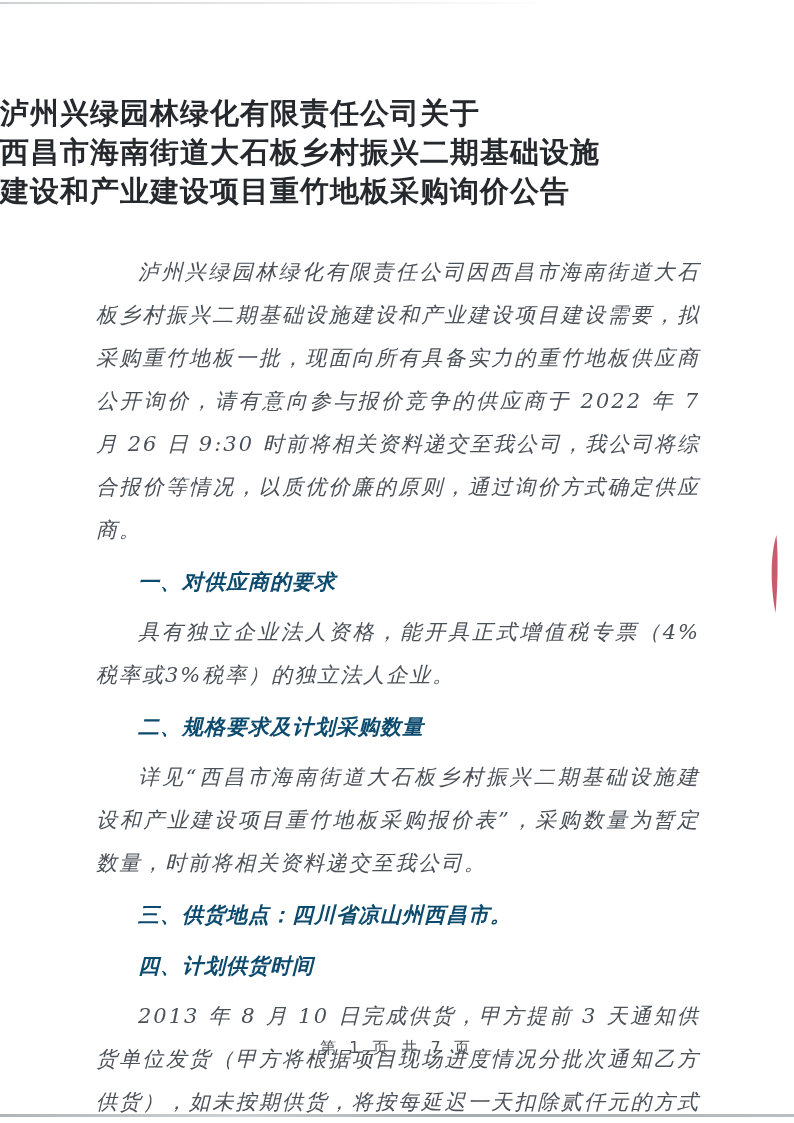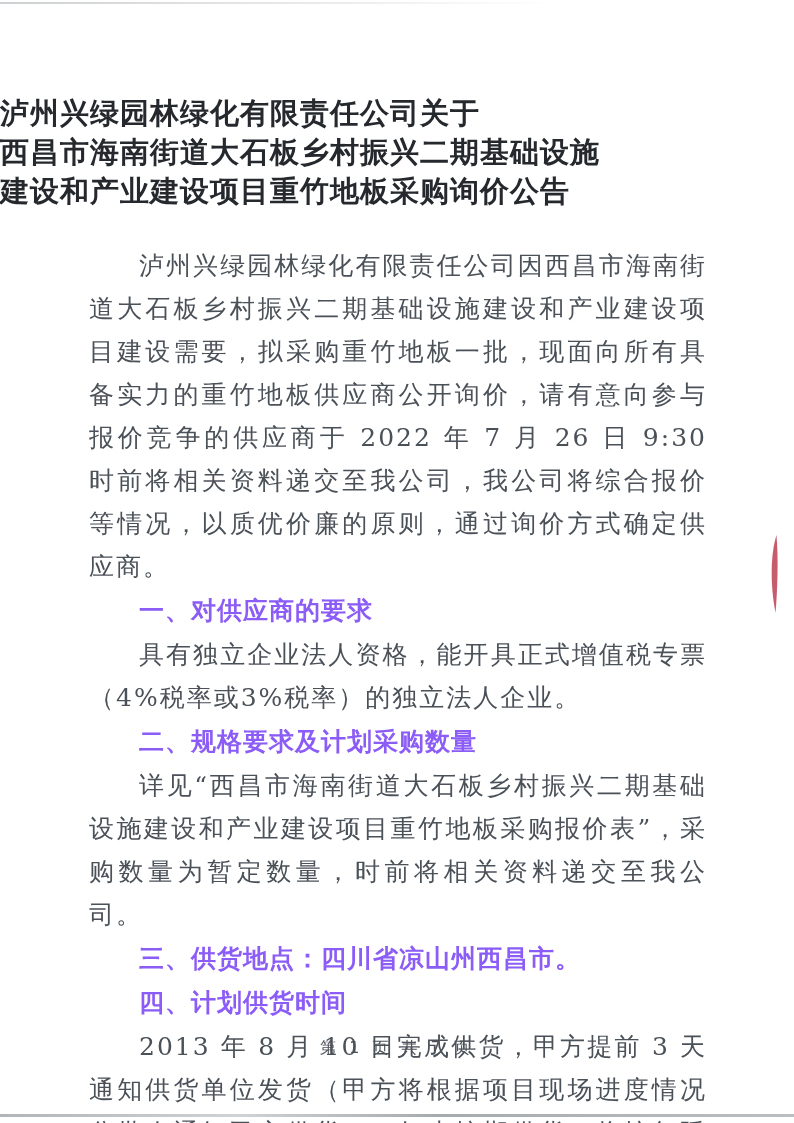--- a/index.html
+++ b/index.html
@@ -44,36 +44,37 @@
     letter-spacing: 1px;
   }
   .title .tline { display: block; }
   .body-col {
     position: absolute;
     top: 243px;
     left: 88px;
     width: 620px;
   }
   .para, .heading {
-    margin: 1px;
+    margin: 8px;
     text-indent: 2em;
-    font-size: 25px;
+    font-size: 21px;
     line-height: 43px;
     text-align: justify;
     text-justify: inter-ideograph;
+    font-style: italic;
   }
   .para {
     font-family: "DejaVu Serif", "Liberation Serif", serif;
     color: #4b5158;
     letter-spacing: 2px;
   }
   .heading {
     font-family: "Liberation Sans", "DejaVu Sans", sans-serif;
     font-weight: bold;
-    color: #8b5cf6;
+    color: #0c4a6e;
     letter-spacing: 1px;
   }
   .footer {
     position: absolute;
     top: 1038px;
     left: 0; width: 100%;
     text-align: center;
     font-size: 16px;
     letter-spacing: 4px;
     color: #4c5258;

